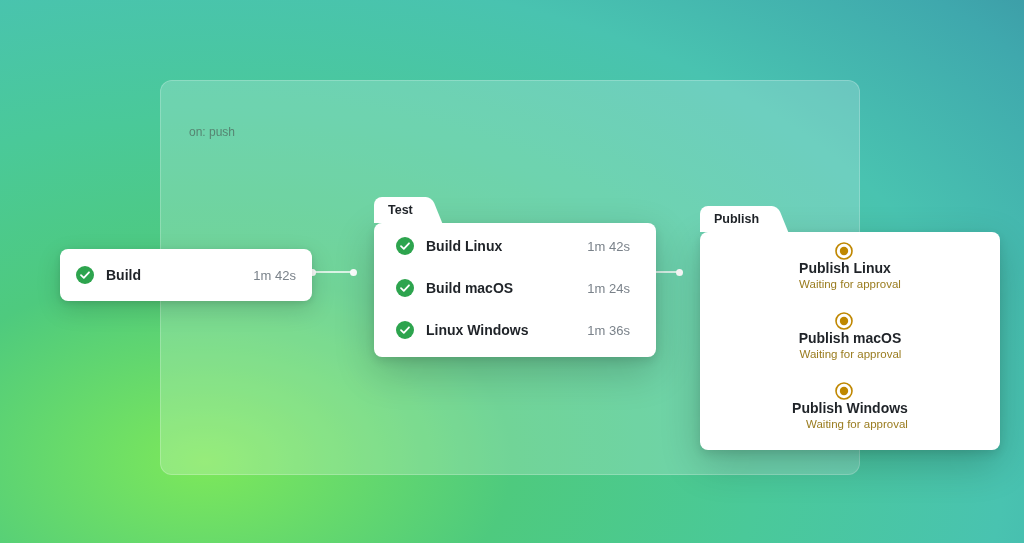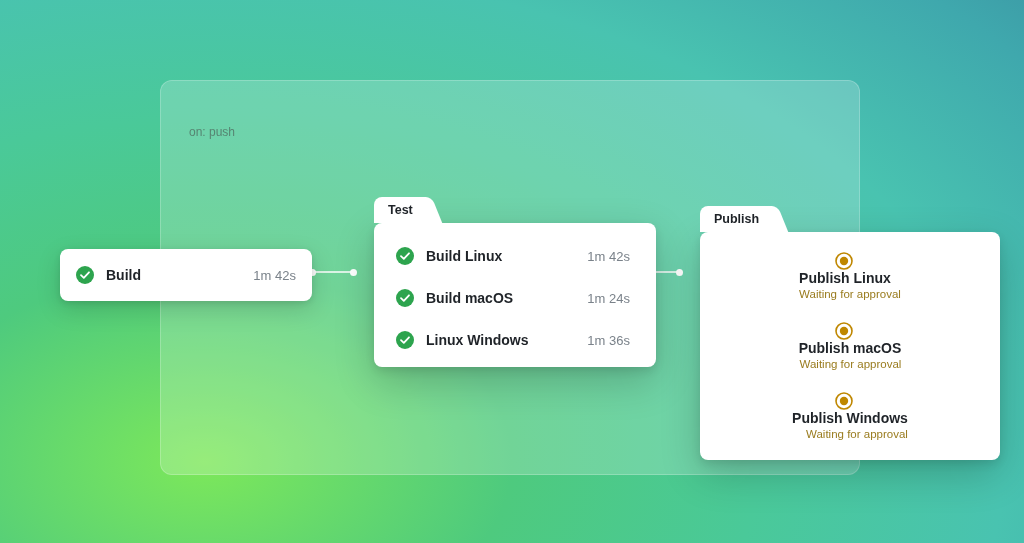--- a/index.html
+++ b/index.html
@@ -104,21 +104,21 @@
       right: -10px;
       top: 0;
       width: 22px;
       height: 26px;
       background: #fff;
       transform: skewX(22deg);
       border-top-right-radius: 6px;
       border-bottom-right-radius: 0;
     }
     .group-body {
-      padding: 12px 0 6px 0;
+      padding: 2px 0 6px 0;
     }
     .group-row {
       display: flex;
       align-items: center;
       padding: 10px 22px 10px 22px;
       min-height: 42px;
     }
     .group-row .job-name { flex: 1; }
     .subtext {
       font-size: 11.5px;

